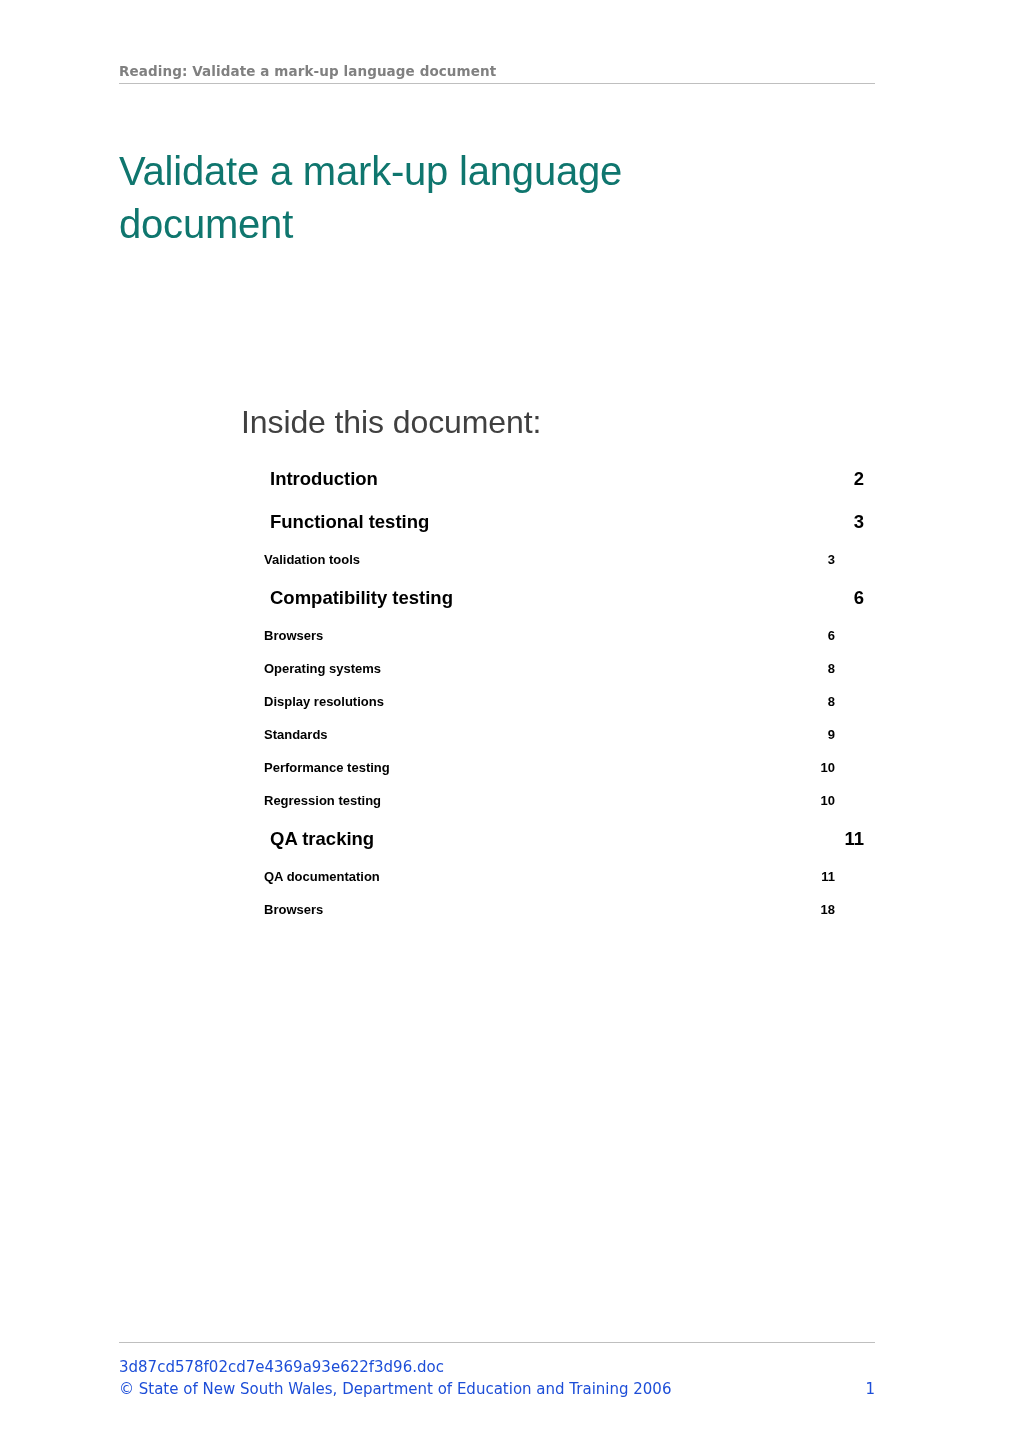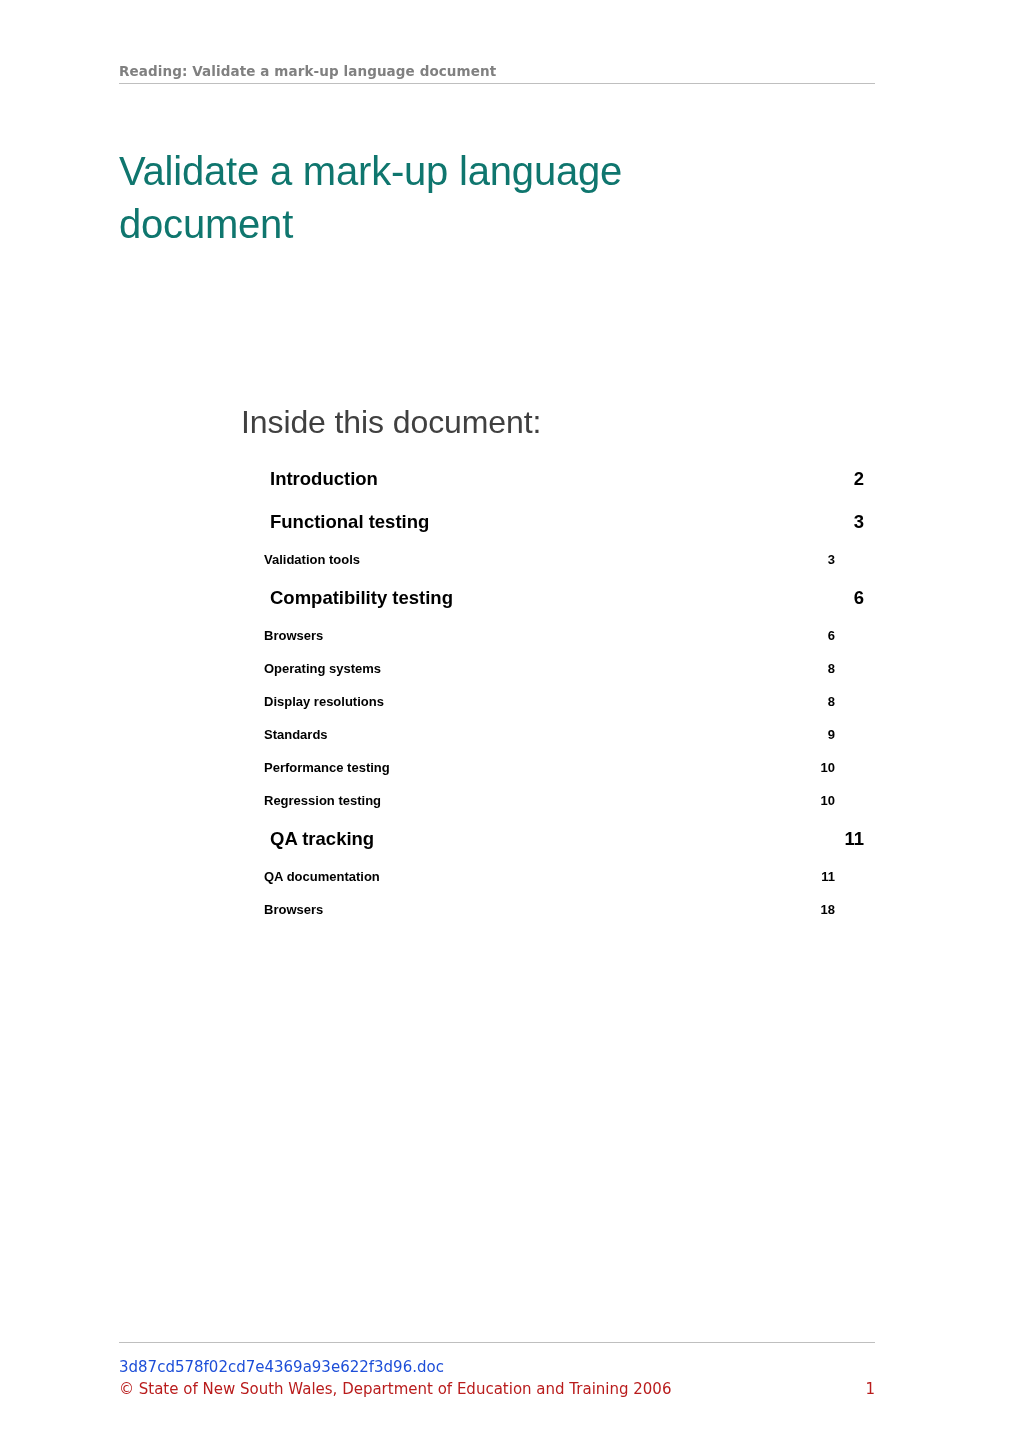--- a/index.html
+++ b/index.html
@@ -127,21 +127,21 @@
     white-space: nowrap;
   }
   .footer-bottom {
     display: flex;
     align-items: baseline;
     justify-content: space-between;
     width: 756px;
     font-family: "DejaVu Sans", sans-serif;
     font-size: 15px;
     line-height: 22px;
-    color: #b91c1c;
+    color: #1d4ed8;
   }
   .footer-copyright {
     white-space: nowrap;
   }
   .footer-pagenum {
     white-space: nowrap;
   }
 </style>
 </head>
 <body>

